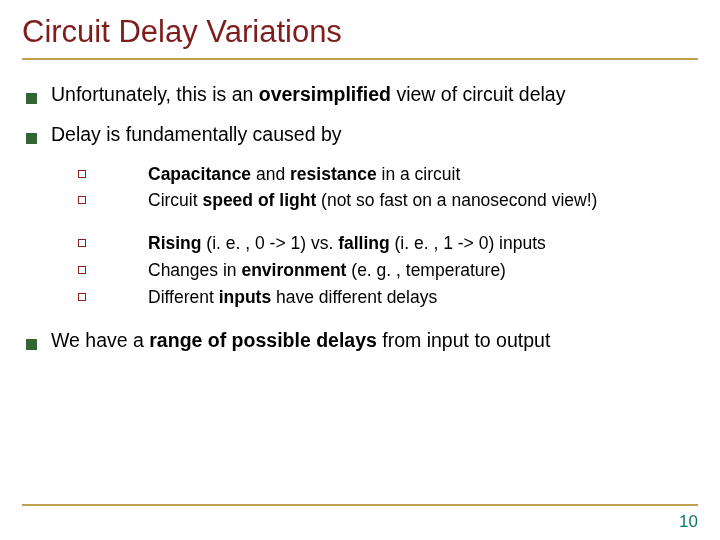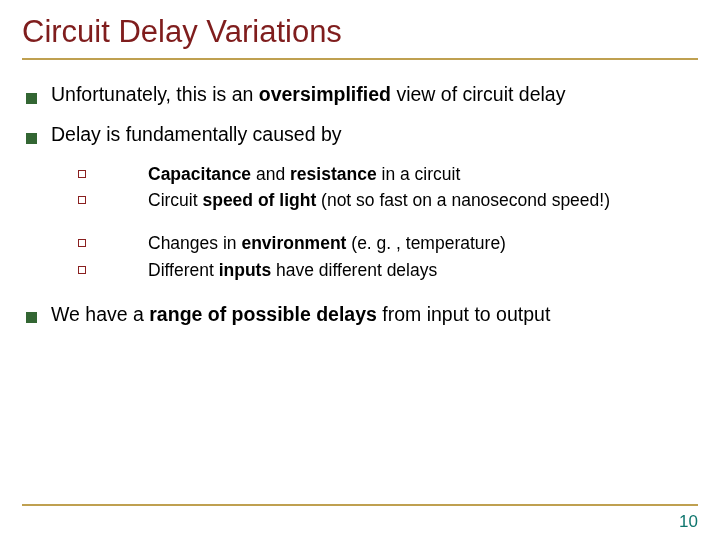--- a/index.html
+++ b/index.html
@@ -121,27 +121,33 @@
   <ul class="sub-list">
     <li class="sub-item">
       <span class="sq2"></span>
       <span class="txt">
         <span class="bold">Capacitance</span><span> and </span><span class="bold">resistance</span><span> in a circuit</span>
       </span>
     </li>
     <li class="sub-item">
       <span class="sq2"></span>
       <span class="txt">
-        <span>Circuit </span><span class="bold">speed of light</span><span> (not so fast on a nanosecond speed!)</span>
+        <span>Circuit </span><span class="bold">speed of light</span><span> (not so fast on a nanosecond view!)</span>
       </span>
     </li>
   </ul>
 
 
   <ul class="sub-list">
+    <li class="sub-item">
+      <span class="sq2"></span>
+      <span class="txt">
+        <span class="bold">Rising</span><span> (i. e. , 0 -&gt; 1) vs. </span><span class="bold">falling</span><span> (i. e. , 1 -&gt; 0) inputs</span>
+      </span>
+    </li>
     <li class="sub-item">
       <span class="sq2"></span>
       <span class="txt">
         <span>Changes in </span><span class="bold">environment</span><span> (e. g. , temperature)</span>
       </span>
     </li>
     <li class="sub-item">
       <span class="sq2"></span>
       <span class="txt">
         <span>Different </span><span class="bold">inputs</span><span> have different delays</span>

